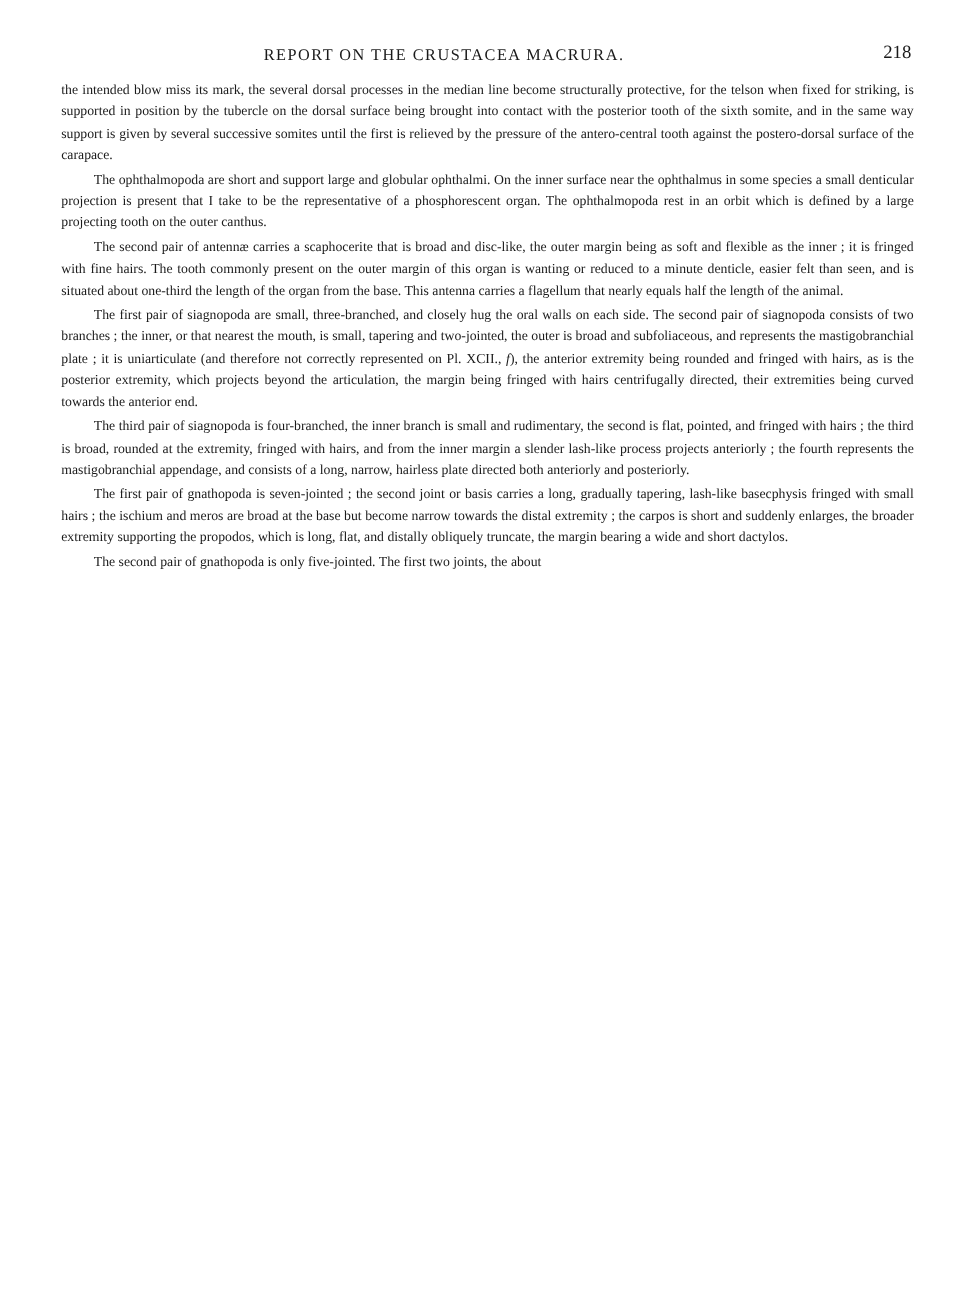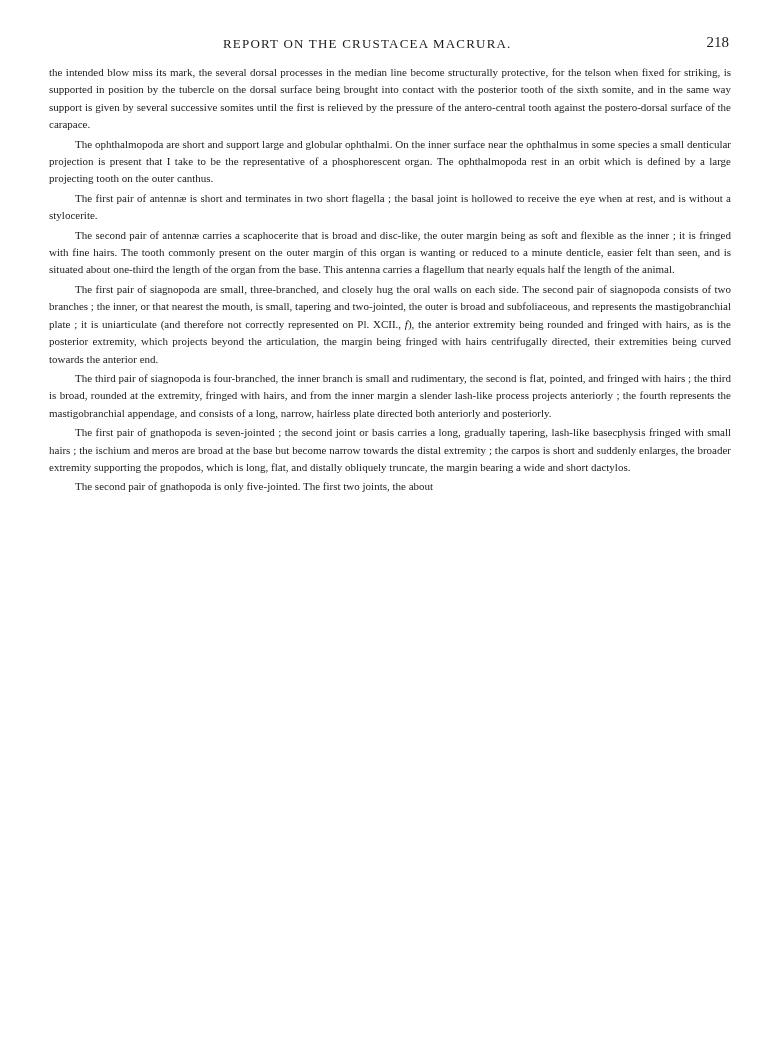--- a/index.html
+++ b/index.html
@@ -7,21 +7,21 @@
     width: 776px; height: 1050px; overflow: hidden; position: relative;
     font-family: "Liberation Serif", "DejaVu Serif", serif;
     color: #1a1a1a;
   }
   .page { position: absolute; left: 49px; top: 30px; width: 682px; }
   .running-head {
     position: relative; height: 26px; font-size: 13px;
     letter-spacing: 1.2px;
   }
   .running-head .title {
-    position: absolute; left: 174px; top: 6px; font-weight: normal;
+    position: absolute; left: 162px; top: 6px; font-weight: normal;
   }
   .running-head .folio {
     position: absolute; right: 2px; top: 4px; font-size: 15px; letter-spacing: 0;
   }
   .body-text { margin-top: 8px; }
   .para {
     font-size: 11px; line-height: 17.4px; text-align: justify;
     margin: 0 0 2px 0; text-indent: 26px;
   }
   .para.cont { text-indent: 0; }
@@ -32,20 +32,19 @@
 
 <div class="page">
   <div class="running-head">
     <span class="title">REPORT ON THE CRUSTACEA MACRURA.</span>
     <span class="folio">218</span>
   </div>
 
   <div class="body-text">
     <p class="para cont">the intended blow miss its mark, the several dorsal processes in the median line become structurally protective, for the telson when fixed for striking, is supported in position by the tubercle on the dorsal surface being brought into contact with the posterior tooth of the sixth somite, and in the same way support is given by several successive somites until the first is relieved by the pressure of the antero-central tooth against the postero-dorsal surface of the carapace.</p>
     <p class="para">The ophthalmopoda are short and support large and globular ophthalmi. On the inner surface near the ophthalmus in some species a small denticular projection is present that I take to be the representative of a phosphorescent organ. The ophthalmopoda rest in an orbit which is defined by a large projecting tooth on the outer canthus.</p>
-    <p class="para">The first pair of antennæ is short and terminates in two short flagella ; the basal joint is hollowed to receive the eye when at rest, and is without a stylocerite.</p>
     <p class="para">The second pair of antennæ carries a scaphocerite that is broad and disc-like, the outer margin being as soft and flexible as the inner ; it is fringed with fine hairs. The tooth commonly present on the outer margin of this organ is wanting or reduced to a minute denticle, easier felt than seen, and is situated about one-third the length of the organ from the base. This antenna carries a flagellum that nearly equals half the length of the animal.</p>
     <p class="para"><span>The first pair of siagnopoda are small, three-branched, and closely hug the oral walls on each side. The second pair of siagnopoda consists of two branches ; the inner, or that nearest the mouth, is small, tapering and two-jointed, the outer is broad and subfoliaceous, and represents the mastigobranchial plate ; it is uniarticulate (and therefore not correctly represented on Pl. XCII., </span><em>f</em><span>), the anterior extremity being rounded and fringed with hairs, as is the posterior extremity, which projects beyond the articulation, the margin being fringed with hairs centrifugally directed, their extremities being curved towards the anterior end.</span></p>
     <p class="para">The third pair of siagnopoda is four-branched, the inner branch is small and rudimentary, the second is flat, pointed, and fringed with hairs ; the third is broad, rounded at the extremity, fringed with hairs, and from the inner margin a slender lash-like process projects anteriorly ; the fourth represents the mastigobranchial appendage, and consists of a long, narrow, hairless plate directed both anteriorly and posteriorly.</p>
     <p class="para">The first pair of gnathopoda is seven-jointed ; the second joint or basis carries a long, gradually tapering, lash-like basecphysis fringed with small hairs ; the ischium and meros are broad at the base but become narrow towards the distal extremity ; the carpos is short and suddenly enlarges, the broader extremity supporting the propodos, which is long, flat, and distally obliquely truncate, the margin bearing a wide and short dactylos.</p>
     <p class="para">The second pair of gnathopoda is only five-jointed. The first two joints, the about</p>
   </div>
 </div>
 
 </body></html>

